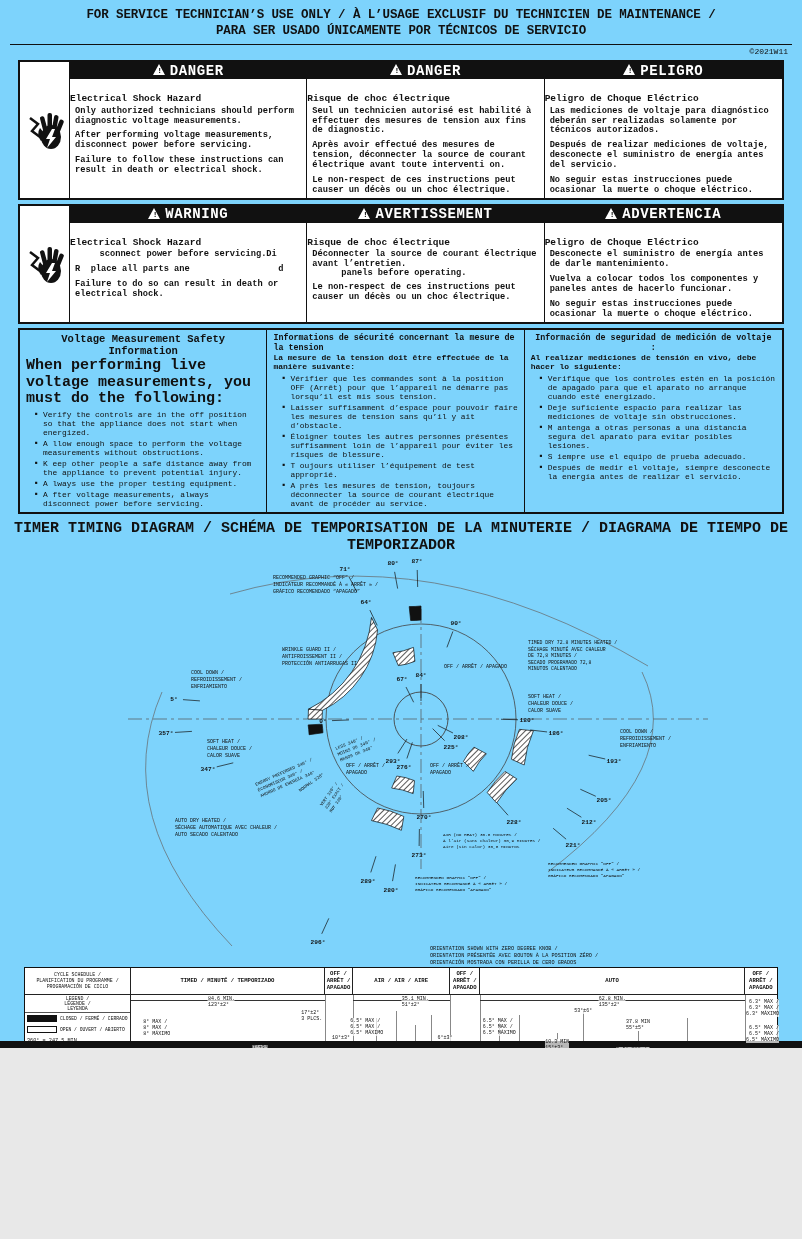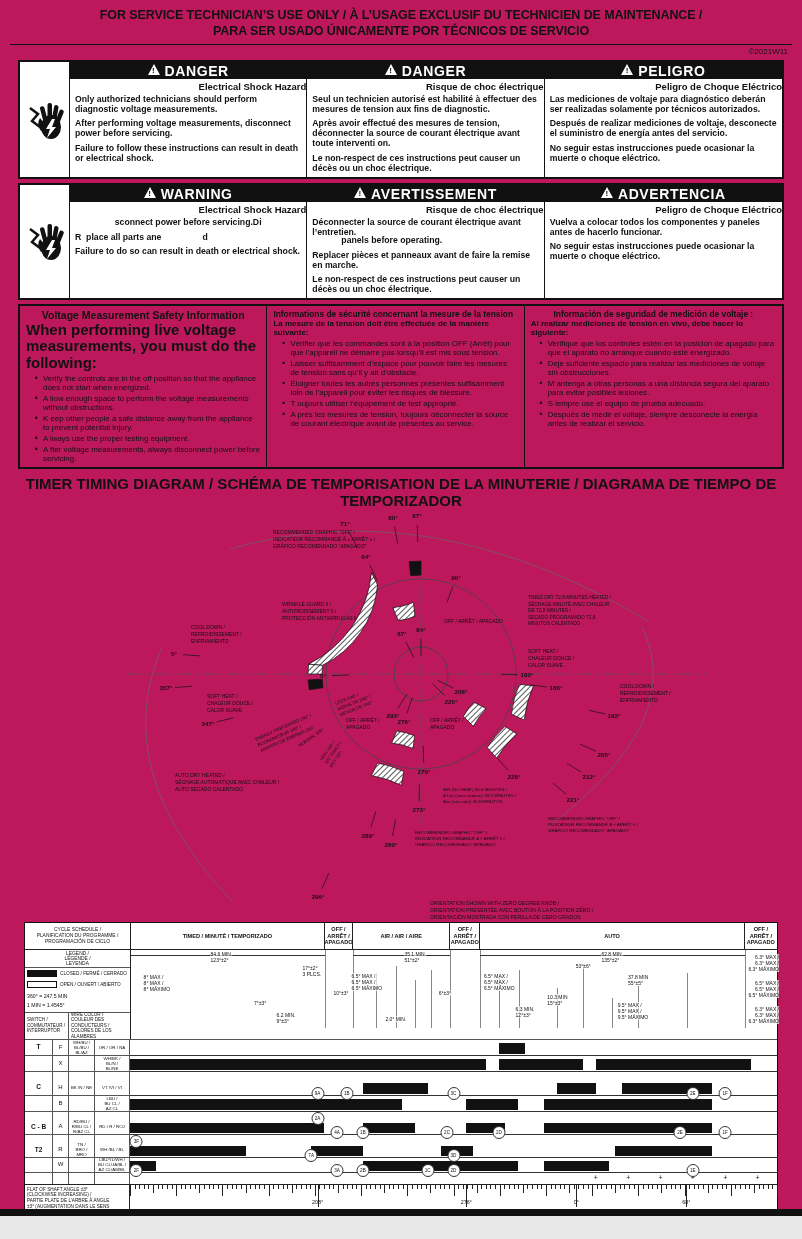--- a/index.html
+++ b/index.html
@@ -1,33 +1,33 @@
 <!DOCTYPE html>
 <html><head>
 <meta charset="utf-8">
 <style>
   html,body{margin:0;padding:0;background:#e8e8e8;}
-  .page{width:802px;height:1216px;margin:0 auto;background:#be185d;position:relative;
-        font-family:Liberation Sans, sans-serif;color:#111;overflow:hidden;}
+  .page{width:802px;height:1048px;margin:0 auto;background:#7dd3fc;position:relative;
+        font-family:Liberation Mono, monospace;color:#111;overflow:hidden;}
   
   .hdr{padding-top:8px;}
   .hdr .t{text-align:center;font-weight:bold;font-size:12.5px;line-height:1.25;letter-spacing:-0.1px;}
   .hdr .rule{border-top:1.5px solid #111;margin:5px 10px 0 10px;}
   .hdr .copy{text-align:right;font-size:8px;margin:2px 14px 0 0;}
   
   .hazard{display:grid;grid-template-columns:50px 1fr 1fr 1fr;border:2.5px solid #111;margin:4px 18px 0 18px;background:#fff;}
   .icon-cell{border-right:1.5px solid #111;display:flex;align-items:center;justify-content:center;}
   .hz-col{border-right:1.5px solid #111;display:flex;flex-direction:column;min-width:0;}
   .hz-col:last-child{border-right:none;}
   .hz-bar{background:#111;color:#fff;height:17px;display:flex;align-items:center;justify-content:center;
           font-weight:bold;font-size:14px;letter-spacing:0.6px;gap:5px;}
   .tri{position:relative;display:inline-block;width:0;height:0;border-left:6px solid transparent;
        border-right:6px solid transparent;border-bottom:11px solid #fff;top:-1px;}
   .tri::after{content:"!";position:absolute;left:-1.5px;top:2px;font-size:8px;font-weight:bold;color:#111;}
-  .hz-sub{text-align:right;font-weight:bold;font-size:9.5px;margin-top:2px;}
+  .hz-sub{text-align:left;font-weight:bold;font-size:9.5px;margin-top:14px;}
   .hz-col p{margin:2.5px 5px;font-size:8.7px;font-weight:bold;line-height:1.13;}
   .hz-col p:empty{display:none;}
   .warning .col-en p:nth-of-type(1){text-align:center;}
   .warning .col-en p:nth-of-type(2){white-space:pre-wrap;}
   .warning .col-fr p:nth-of-type(2){margin-left:34px;margin-top:-4px;}
   .danger{min-height:115px;} .warning{min-height:108px;}
   
   .safety{display:grid;grid-template-columns:1fr 1.04fr 1.04fr;border:2px solid #111;margin:4px 18px 0 18px;min-height:138px;}
   .sf-col{border-right:1px solid #111;padding:3px 6px 2px 6px;min-width:0;}
   .sf-col:last-child{border-right:none;}
@@ -192,29 +192,29 @@
 
     </div>
     <div class="hz-col col-fr">
       <div class="hz-bar">
           <span class="tri"></span>
           <span>AVERTISSEMENT</span>
         </div>
       <div class="hz-sub">Risque de choc électrique</div>
       <p>Déconnecter la source de courant électrique avant l’entretien.</p>
       <p>panels before operating.</p>
-      <p>Replacer pièces et panneaux avant de faire la remise en marche.</p>
       <p>Le non-respect de ces instructions peut causer un décès ou un choc électrique.</p>
     </div>
     <div class="hz-col col-es">
       <div class="hz-bar">
           <span class="tri"></span>
           <span>ADVERTENCIA</span>
         </div>
       <div class="hz-sub">Peligro de Choque Eléctrico</div>
+      <p>Desconecte el suministro de energía antes de darle mantenimiento.</p>
       <p>Vuelva a colocar todos los componentes y paneles antes de hacerlo funcionar.</p>
       <p>No seguir estas instrucciones puede ocasionar la muerte o choque eléctrico.</p>
 
     </div>
   </section>
 
   <section class="safety">
     <div class="sf-col">
       <div class="sf-title">Voltage Measurement Safety Information</div>
       <div class="sf-intro">When performing live voltage measurements, you must do the following:</div>
@@ -227,21 +227,21 @@
       </ul>
     </div>
     <div class="sf-col">
       <div class="sf-title small">Informations de sécurité concernant la mesure de la tension</div>
       <div class="sf-intro small">La mesure de la tension doit être effectuée de la manière suivante:</div>
       <ul>
         <li>Vérifier que les commandes sont à la position OFF (Arrêt) pour que l’appareil ne démarre pas lorsqu’il est mis sous tension.</li>
         <li>Laisser suffisamment d’espace pour pouvoir faire les mesures de tension sans qu’il y ait d’obstacle.</li>
         <li>Éloigner toutes les autres personnes présentes suffisamment loin de l’appareil pour éviter les risques de blessure.</li>
         <li>T oujours utiliser l’équipement de test approprié.</li>
-        <li>A près les mesures de tension, toujours déconnecter la source de courant électrique avant de présentes au service.</li>
+        <li>A près les mesures de tension, toujours déconnecter la source de courant électrique avant de procéder au service.</li>
       </ul>
     </div>
     <div class="sf-col">
       <div class="sf-title small c">Información de seguridad de medición de voltaje :</div>
       <div class="sf-intro small">Al realizar mediciones de tensión en vivo, debe hacer lo siguiente:</div>
       <ul>
         <li>Verifique que los controles estén en la posición de apagado para que el aparato no arranque cuando esté energizado.</li>
         <li>Deje suficiente espacio para realizar las mediciones de voltaje sin obstrucciones.</li>
         <li>M antenga a otras personas a una distancia segura del aparato para evitar posibles lesiones.</li>
         <li>S iempre use el equipo de prueba adecuado.</li>

